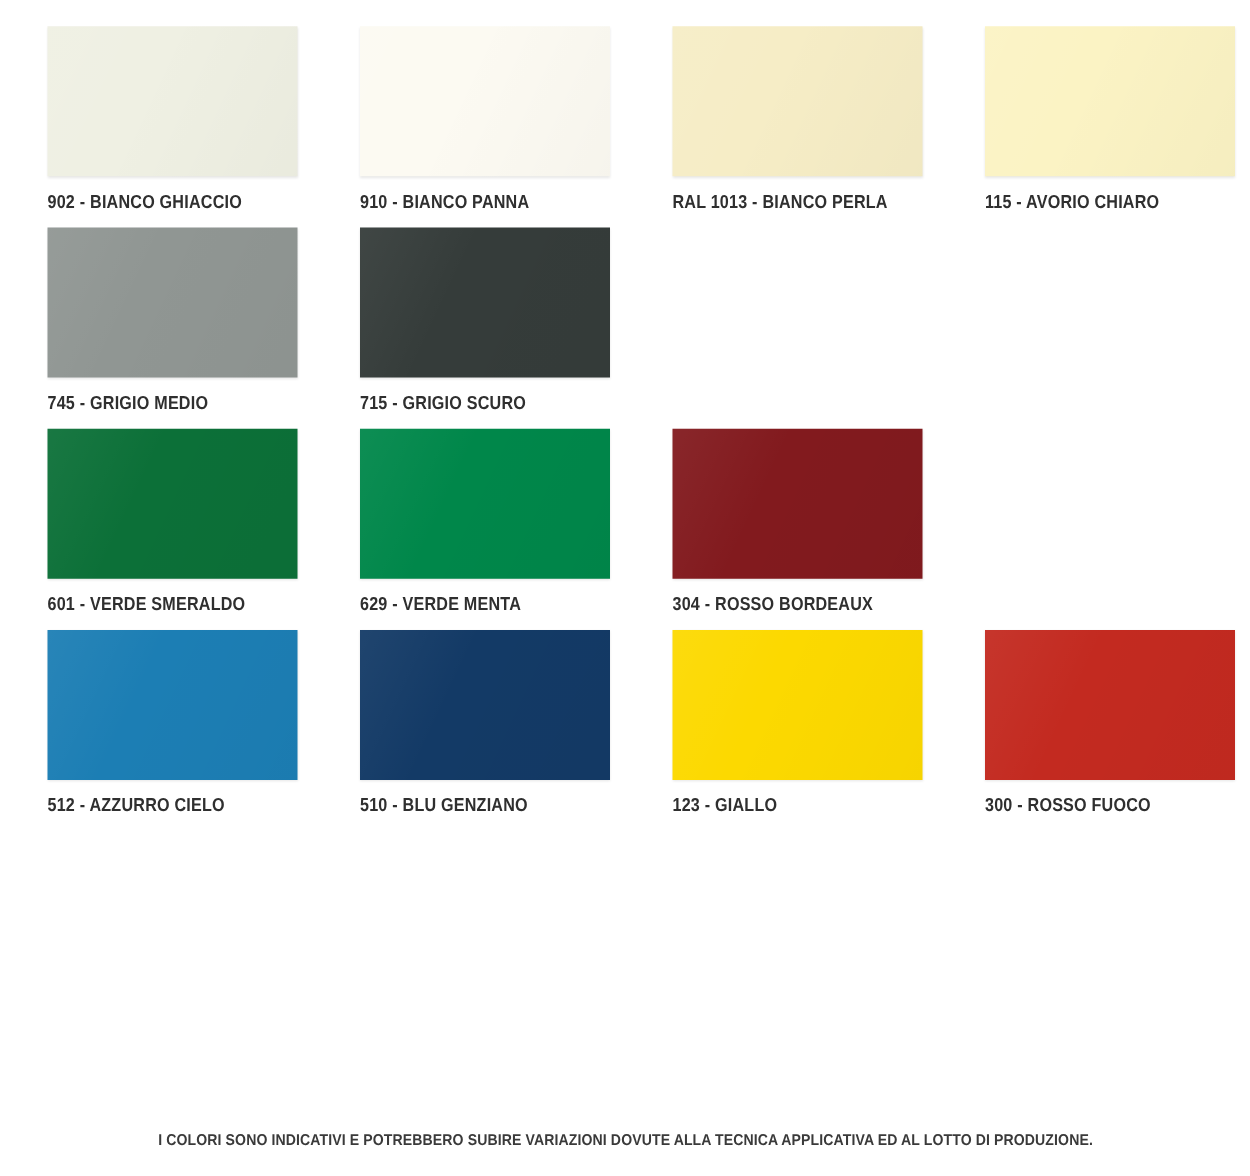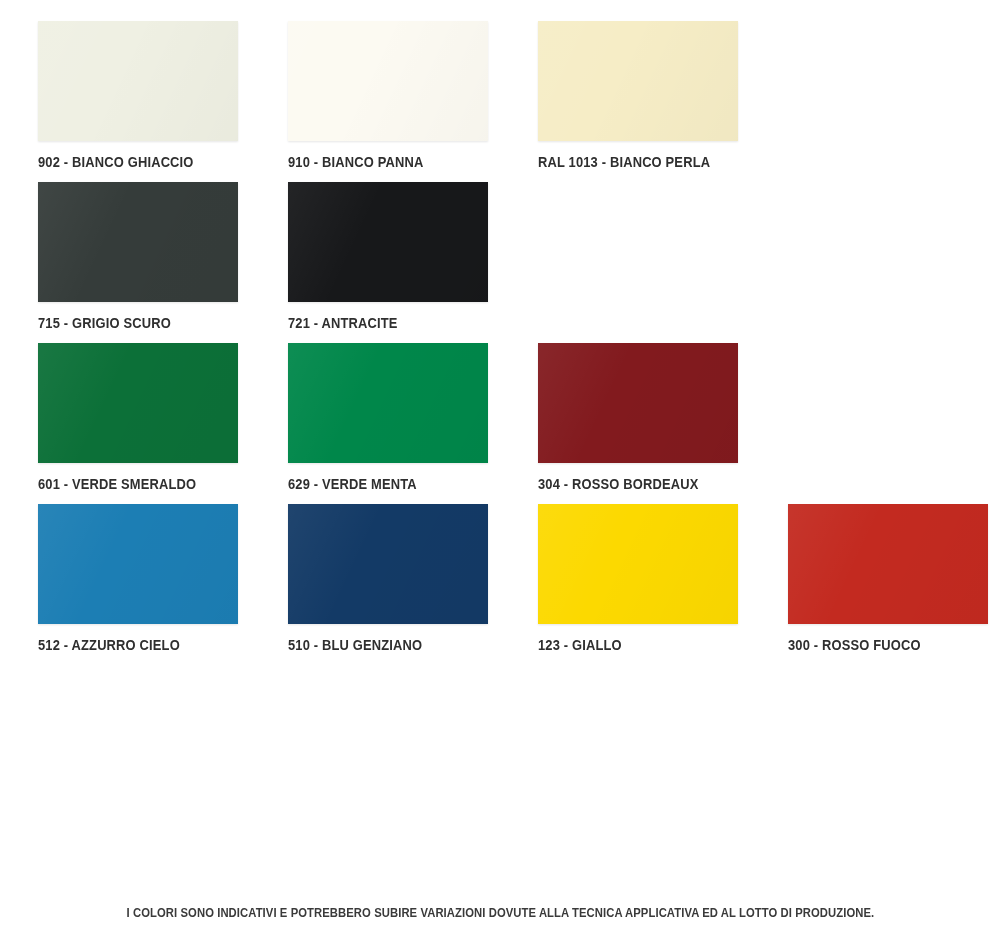--- a/index.html
+++ b/index.html
@@ -108,29 +108,33 @@
           <div class="swatch-label">902 - BIANCO GHIACCIO</div>
         </div>
         <div class="swatch-cell">
           <div class="swatch-chip" style="background-color: rgb(252, 250, 242);"></div>
           <div class="swatch-label">910 - BIANCO PANNA</div>
         </div>
         <div class="swatch-cell">
           <div class="swatch-chip" style="background-color: rgb(246, 237, 198);"></div>
           <div class="swatch-label">RAL 1013 - BIANCO PERLA</div>
         </div>
+        <div class="swatch-cell">
+          <div class="swatch-chip" style="background-color: rgb(251, 243, 196);"></div>
+          <div class="swatch-label">115 - AVORIO CHIARO</div>
+        </div>
       </div>
       <div class="swatch-row">
         <div class="swatch-cell">
+          <div class="swatch-chip" style="background-color: rgb(144, 150, 147);"></div>
+          <div class="swatch-label">745 - GRIGIO MEDIO</div>
+        </div>
+        <div class="swatch-cell">
           <div class="swatch-chip" style="background-color: rgb(53, 60, 58);"></div>
           <div class="swatch-label">715 - GRIGIO SCURO</div>
-        </div>
-        <div class="swatch-cell">
-          <div class="swatch-chip" style="background-color: rgb(23, 24, 26);"></div>
-          <div class="swatch-label">721 - ANTRACITE</div>
         </div>
       </div>
       <div class="swatch-row">
         <div class="swatch-cell">
           <div class="swatch-chip" style="background-color: rgb(12, 112, 56);"></div>
           <div class="swatch-label">601 - VERDE SMERALDO</div>
         </div>
         <div class="swatch-cell">
           <div class="swatch-chip" style="background-color: rgb(0, 135, 74);"></div>
           <div class="swatch-label">629 - VERDE MENTA</div>

